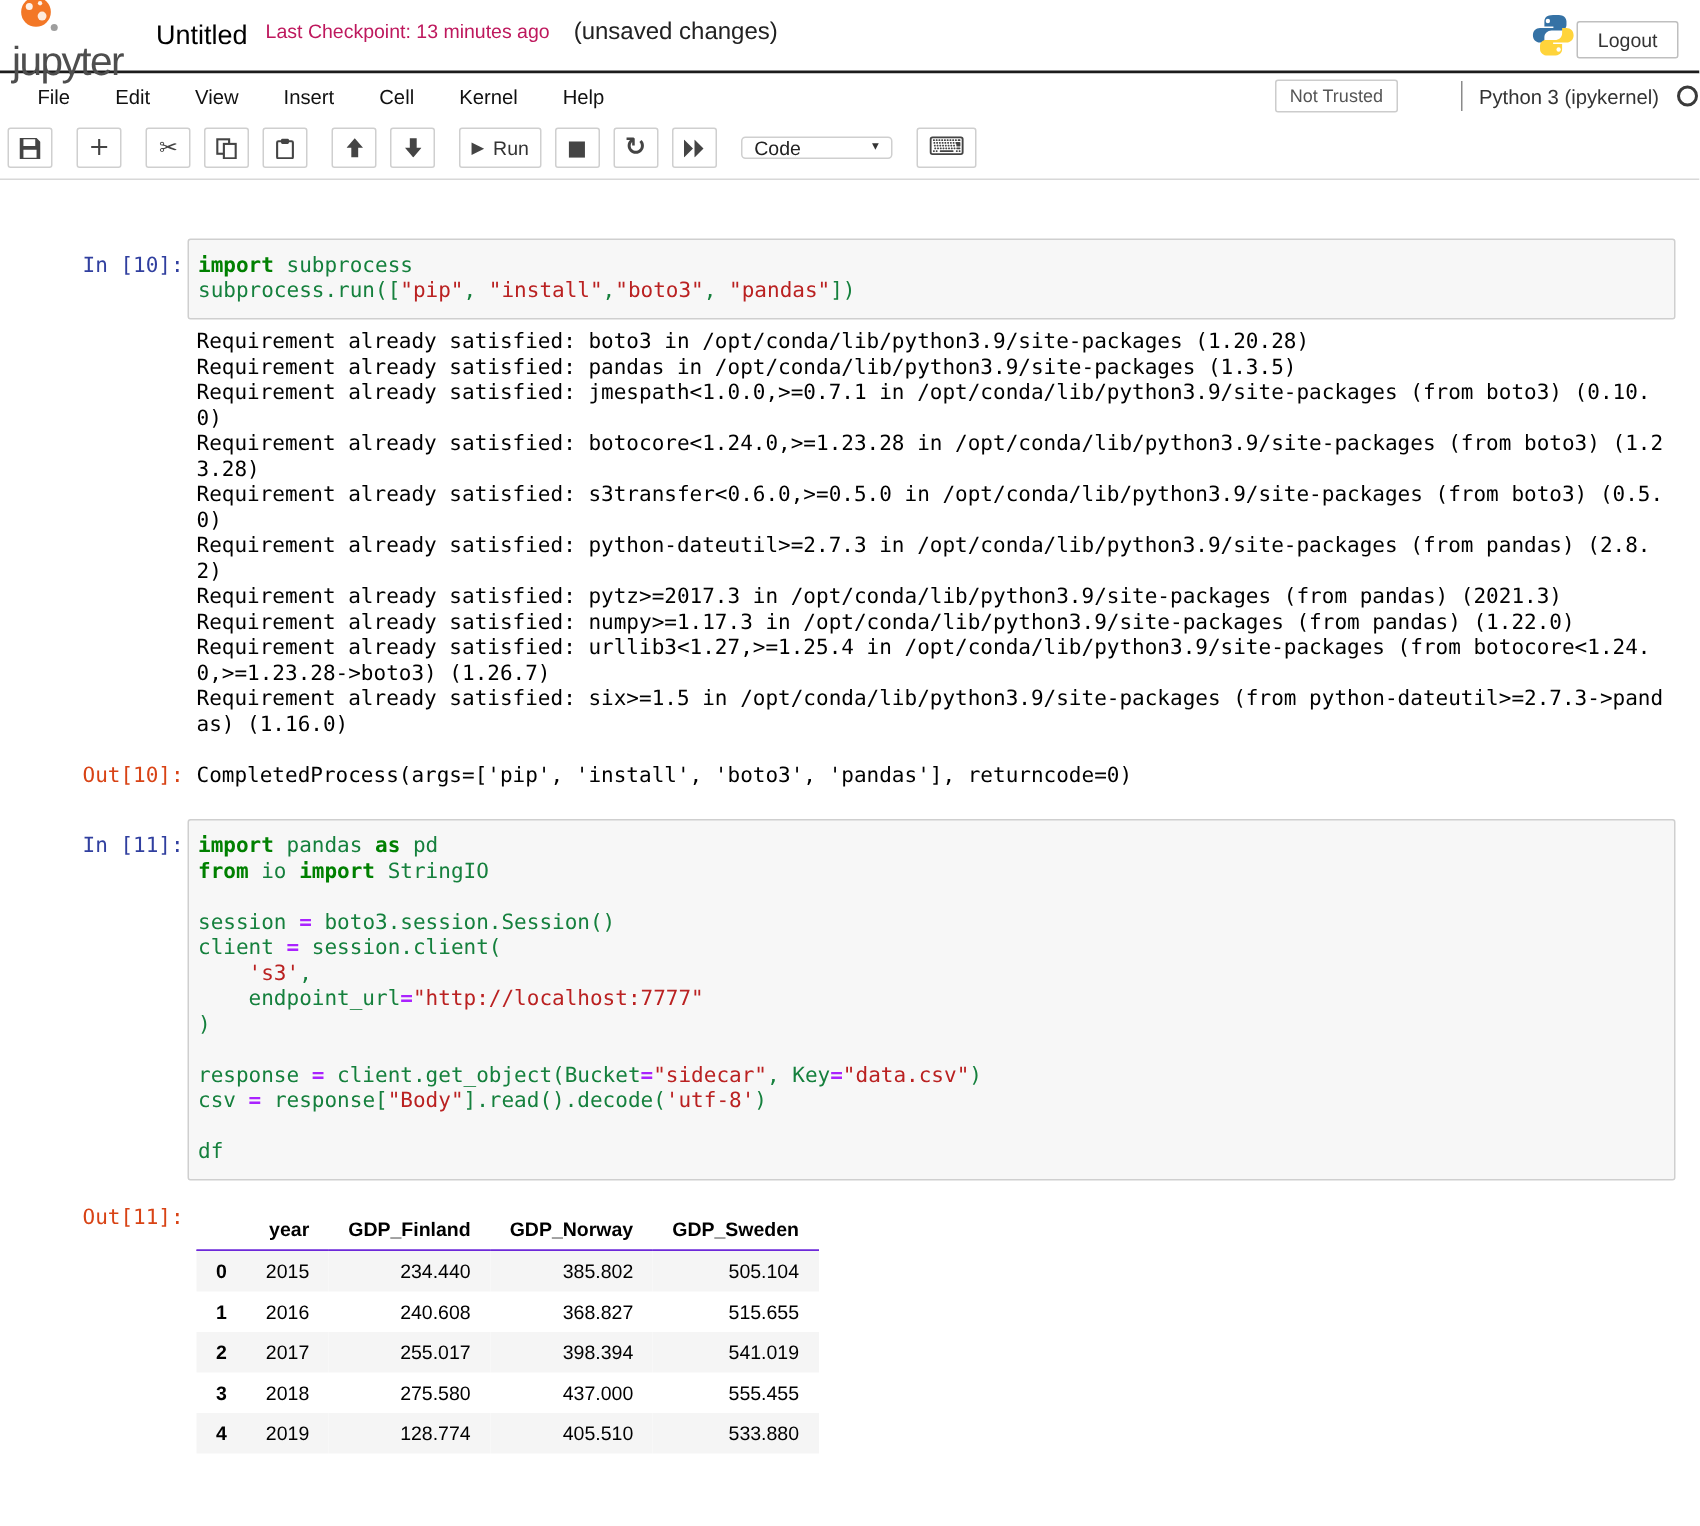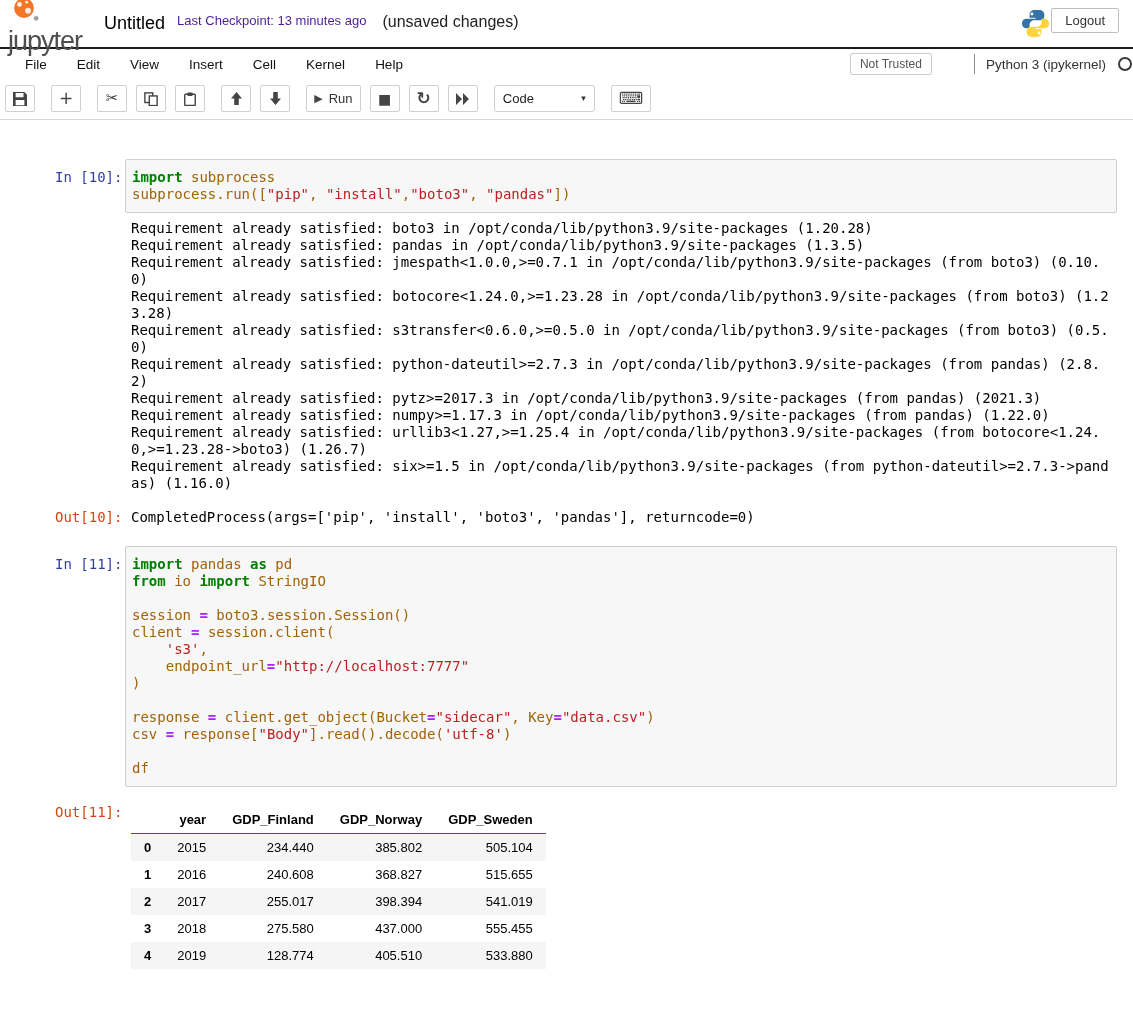--- a/index.html
+++ b/index.html
@@ -17,23 +17,23 @@
     border-bottom: 2px solid #1c1c1c;
     background: #fff;
   }
   .logo { display: flex; align-items: flex-start; cursor: pointer; margin-right: 22px; flex-direction: column; }
   .logo-text {
     font-size: 27px; color: #4e4e4e; letter-spacing: -1px; margin-left: 2px;
     font-family: "Liberation Sans", sans-serif;
   }
   .titlebar { display: flex; align-items: flex-start; gap: 12px; }
   .nb-title { font-size: 18px; color: #000; cursor: pointer; }
-  .checkpoint { font-size: 13px; color: #4c1d95; }
+  .checkpoint { font-size: 13px; color: #be185d; }
   .dirty { font-size: 16px; color: #222; margin-left: 4px; }
-  .header-right { margin-left: auto; display: flex; align-items: flex-start; gap: 0; }
+  .header-right { margin-left: auto; display: flex; align-items: flex-end; gap: 0; }
   .logout-btn {
     font-size: 13px; color: #333; background: #fff;
     border: 1px solid #bfbfbf; border-radius: 2px;
     padding: 4px 13px; cursor: pointer;
     font-family: "Liberation Sans", sans-serif;
   }
 
   
   #menubar {
     display: flex; align-items: center;
@@ -75,21 +75,21 @@
   .gi-plus { font-size: 17px; }
   .gi-cut { font-size: 15px; }
   .gi-run { font-size: 11px; }
   .gi-stop { font-size: 14px; }
   .gi-restart { font-size: 17px; font-weight: bold; }
   .gi-kbd { font-size: 17px; }
   .gi-caret { font-size: 9px; color: #333; }
   .grp-gap { width: 7px; }
   .celltype {
     display: inline-flex; align-items: center; justify-content: space-between;
-    width: 101px; height: 27px;
+    width: 101px; height: 15px;
     border: 1px solid #cfcfcf; border-radius: 3px;
     padding: 0 8px; margin: 0 16px 0 7px;
     background: #fff; font-size: 13px; color: #222; cursor: pointer;
   }
 
   
   #notebook { padding: 39px 16px 20px 55px; background: #fff; }
   .cell { margin-bottom: 20px; }
   .nbrow { display: flex; align-items: flex-start; }
   .prompt {
@@ -107,21 +107,21 @@
     padding: 9px 6px; cursor: text;
   }
   .cm-ln {
     font-family: "DejaVu Sans Mono", monospace;
     font-size: 14px; line-height: 17px;
     white-space: pre; color: #000;
   }
   .tok-kw  { color: #008000; font-weight: bold; }
   .tok-str { color: #ba2121; }
   .tok-op  { color: #aa22ff; font-weight: bold; }
-  .tok-txt { color: #a16207; margin-top: 28px; }
+  .tok-txt { color: #15803d; margin-top: 28px; }
 
   .output-area { flex: 1 1 auto; min-width: 0; padding: 0 6px; }
   .stream-row { margin-top: 7px; }
   .result-row { margin-top: 17px; }
   pre.output-pre {
     margin: 0;
     font-family: "DejaVu Sans Mono", monospace;
     font-size: 14px; line-height: 17px; color: #000;
   }
   pre.stream { white-space: pre-wrap; word-break: break-all; }

